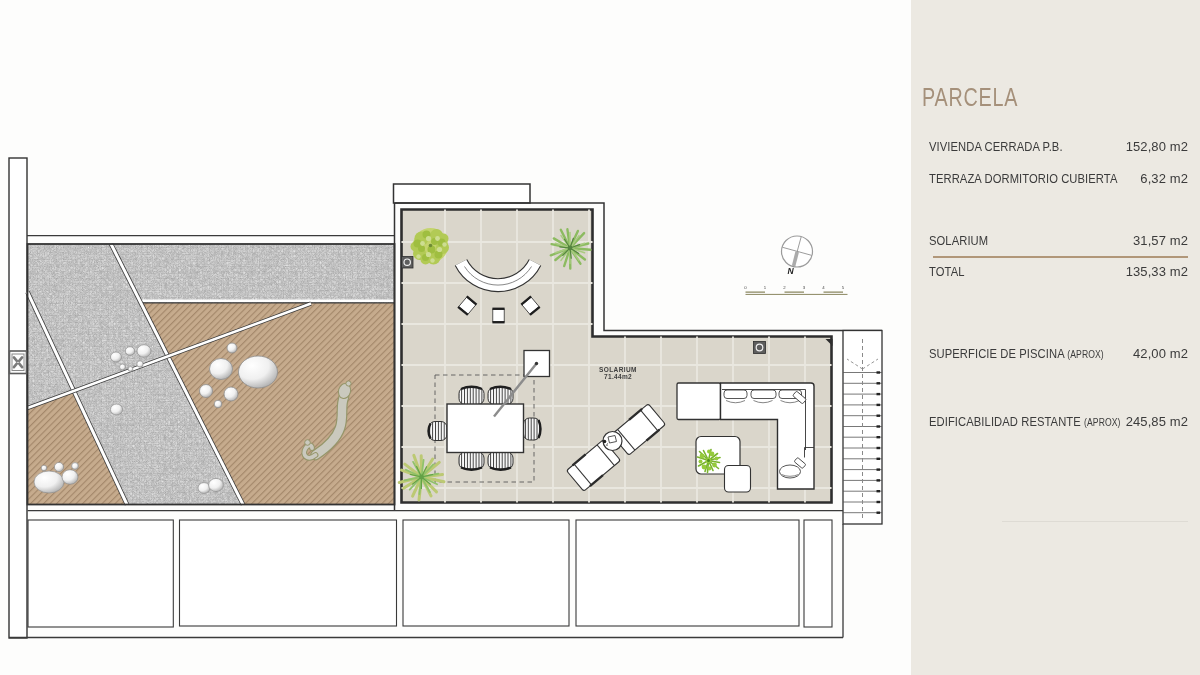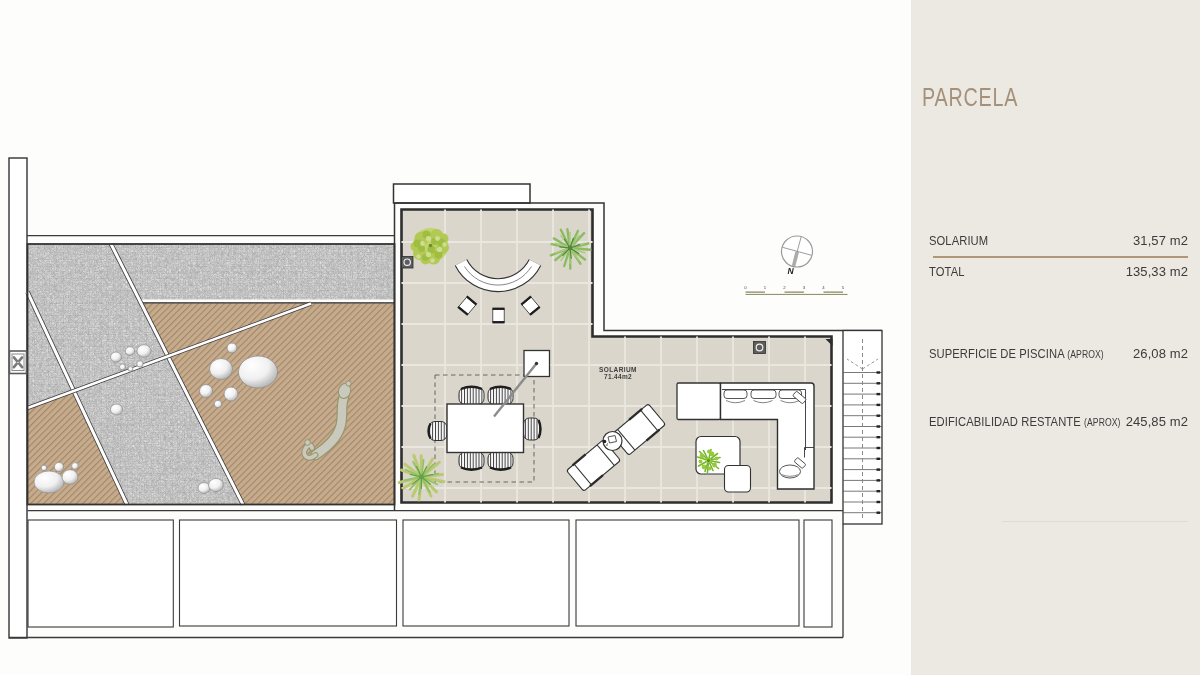--- a/index.html
+++ b/index.html
@@ -519,38 +519,46 @@
       <path d="M745.5,292.2 H765 M784.5,292.2 H804 M823.5,292.2 H843" stroke="#8a8760" stroke-width="1.2"></path>
       <path d="M745.5,294.4 H847.5" stroke="#8a8760" stroke-width="1"></path>
     </g>
   </g>
   </svg>
 
   <div id="panel">
 
     <div class="title">PARCELA</div>
 
-
+    <div class="row" style="top:139px">
+        <span class="lab">VIVIENDA CERRADA P.B.</span>
+        <span class="val">152,80 m2</span>
+      </div>
+
+    <div class="row" style="top:171px">
+        <span class="lab">TERRAZA DORMITORIO CUBIERTA</span>
+        <span class="val">6,32 m2</span>
+      </div>
 
 
     <div class="row" style="top:233px">
         <span class="lab">SOLARIUM</span>
         <span class="val">31,57 m2</span>
       </div>
 
     <div class="divider"></div>
 
     <div class="row" style="top:264px">
         <span class="lab">TOTAL</span>
         <span class="val">135,33 m2</span>
       </div>
 
     <div class="row" style="top:346px">
         <span class="lab">SUPERFICIE DE PISCINA <span class="ap">(APROX)</span></span>
-        <span class="val">26,08 m2</span>
+        <span class="val">42,00 m2</span>
       </div>
 
 
     <div class="row" style="top:414px">
         <span class="lab">EDIFICABILIDAD RESTANTE <span class="ap">(APROX)</span></span>
         <span class="val">245,85 m2</span>
       </div>
 
     <div class="faint"></div>
   </div>

